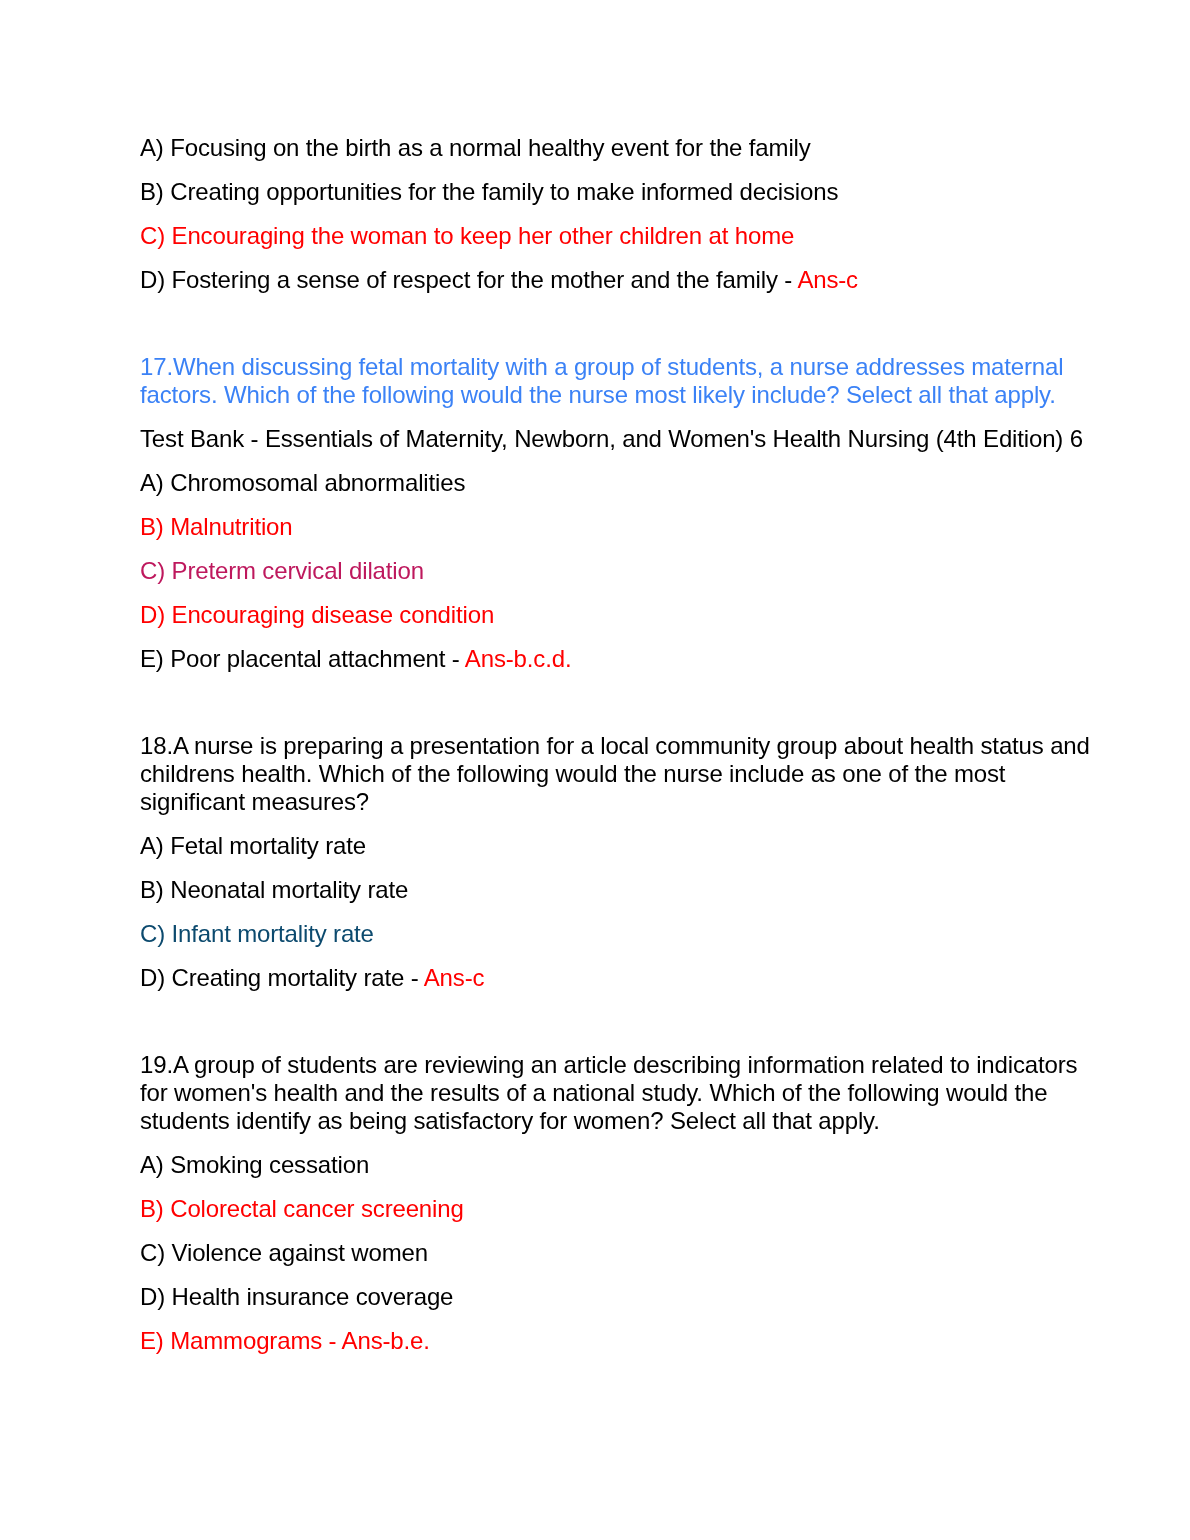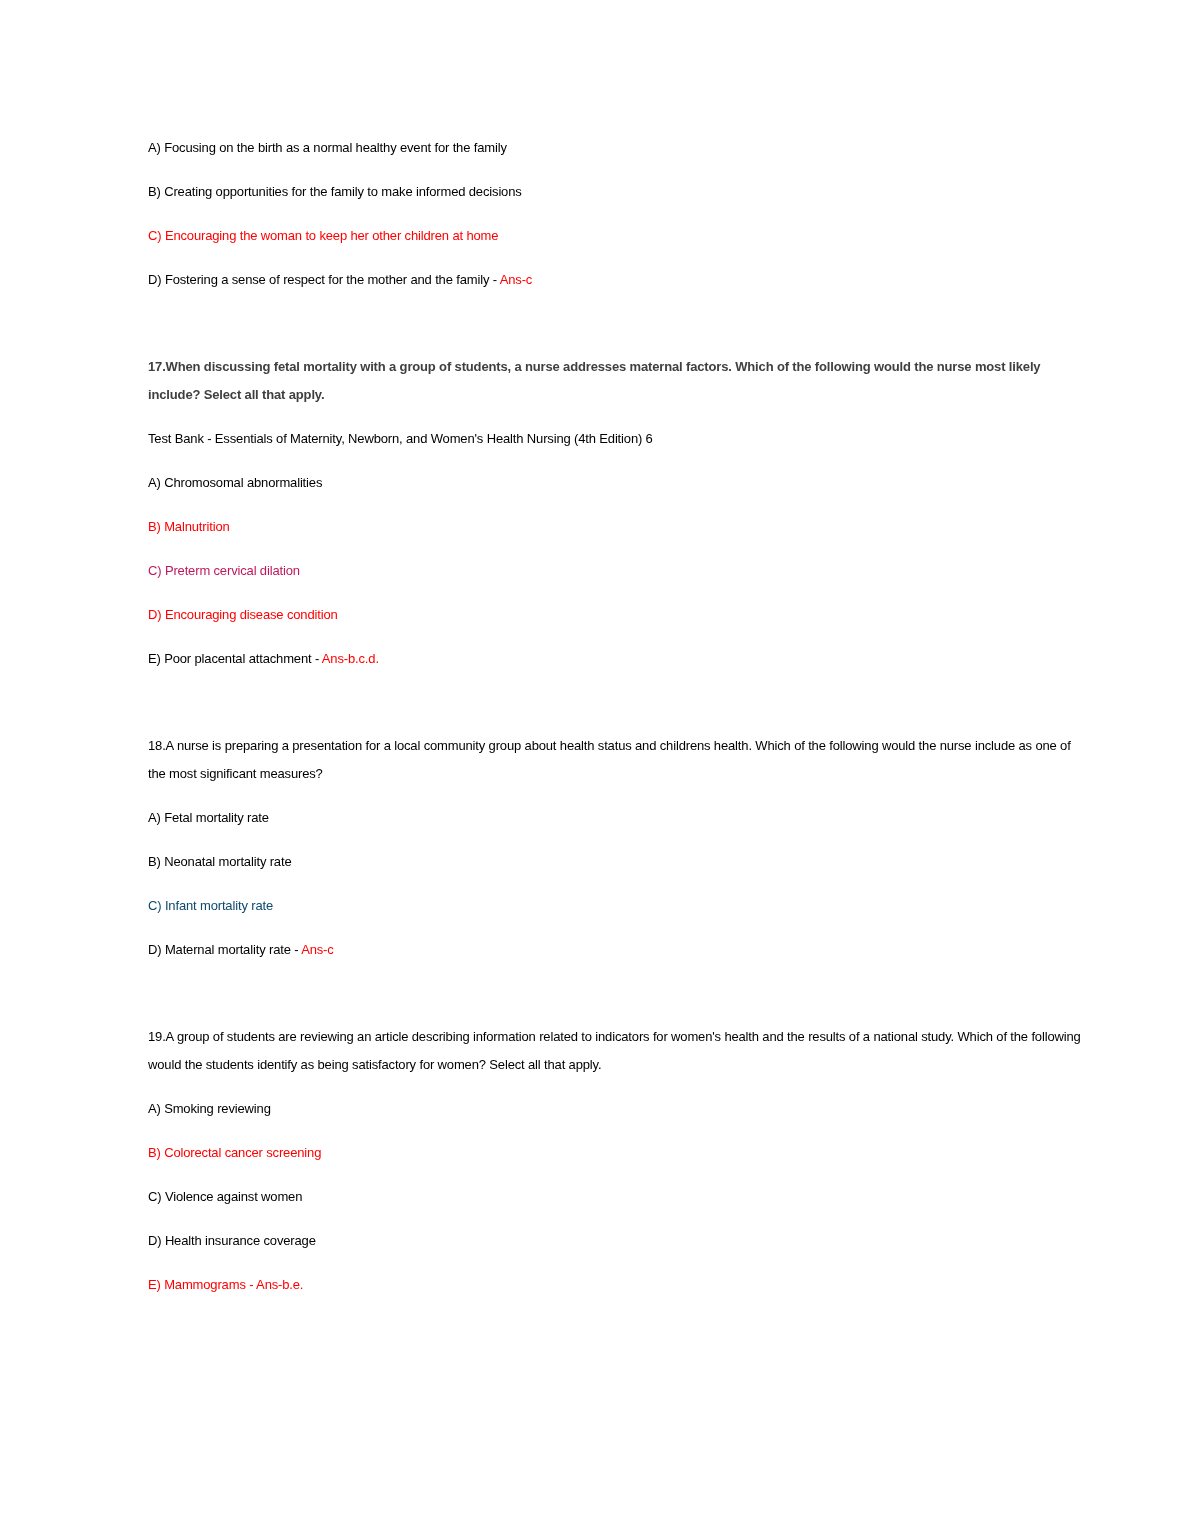--- a/index.html
+++ b/index.html
@@ -11,22 +11,22 @@
     height: 1540px;
     background: #ffffff;
     overflow: hidden;
     font-family: "Liberation Sans", "DejaVu Sans", sans-serif;
   }
   .doc {
     padding: 134px 100px 0 140px;
     width: 950px;
   }
   .para {
-    margin: 0 0 16px 8px;
-    font-size: 13px;
+    margin: 0 0 16px 0;
+    font-size: 24px;
     line-height: 28px;
     letter-spacing: -0.15px;
     color: #000000;
   }
   .block {
     margin-top: 59px; 
   }
   .block:first-child {
     margin-top: 0;
   }
@@ -37,39 +37,39 @@
 <div class="doc">
 
   <div class="block">
     <p class="para"><span style="color: rgb(0, 0, 0);">A) Focusing on the birth as a normal healthy event for the family</span></p>
     <p class="para"><span style="color: rgb(0, 0, 0);">B) Creating opportunities for the family to make informed decisions</span></p>
     <p class="para"><span style="color: rgb(255, 0, 0);">C) Encouraging the woman to keep her other children at home</span></p>
     <p class="para"><span style="color: rgb(0, 0, 0);">D) Fostering a sense of respect for the mother and the family - </span><span style="color: rgb(255, 0, 0);">Ans-c</span></p>
   </div>
 
   <div class="block">
-    <p class="para"><span style="color: #404040; font-weight: bold;">17.When discussing fetal mortality with a group of students, a nurse addresses maternal factors. Which of the following would the nurse most likely include? Select all that apply.</span></p>
+    <p class="para"><span style="color: #3b82f6;">17.When discussing fetal mortality with a group of students, a nurse addresses maternal factors. Which of the following would the nurse most likely include? Select all that apply.</span></p>
     <p class="para"><span style="color: rgb(0, 0, 0);">Test Bank - Essentials of Maternity, Newborn, and Women's Health Nursing (4th Edition) 6</span></p>
     <p class="para"><span style="color: rgb(0, 0, 0);">A) Chromosomal abnormalities</span></p>
     <p class="para"><span style="color: rgb(255, 0, 0); text-align: center;">B) Malnutrition</span></p>
     <p class="para"><span style="color: #be185d;">C) Preterm cervical dilation</span></p>
     <p class="para"><span style="color: rgb(255, 0, 0);">D) Encouraging disease condition</span></p>
     <p class="para"><span style="color: rgb(0, 0, 0);">E) Poor placental attachment - </span><span style="color: rgb(255, 0, 0);">Ans-b.c.d.</span></p>
   </div>
 
   <div class="block">
     <p class="para"><span style="color: rgb(0, 0, 0);">18.A nurse is preparing a presentation for a local community group about health status and childrens health. Which of the following would the nurse include as one of the most significant measures?</span></p>
     <p class="para"><span style="color: rgb(0, 0, 0);">A) Fetal mortality rate</span></p>
     <p class="para"><span style="color: rgb(0, 0, 0);">B) Neonatal mortality rate</span></p>
     <p class="para"><span style="color: #0c4a6e;">C) Infant mortality rate</span></p>
-    <p class="para"><span style="color: rgb(0, 0, 0);">D) Maternal mortality rate - </span><span style="color: rgb(255, 0, 0);">Ans-c</span></p>
+    <p class="para"><span style="color: rgb(0, 0, 0);">D) Creating mortality rate - </span><span style="color: rgb(255, 0, 0);">Ans-c</span></p>
   </div>
 
   <div class="block">
     <p class="para"><span style="color: rgb(0, 0, 0);">19.A group of students are reviewing an article describing information related to indicators for women's health and the results of a national study. Which of the following would the students identify as being satisfactory for women? Select all that apply.</span></p>
-    <p class="para"><span style="color: rgb(0, 0, 0);">A) Smoking reviewing</span></p>
+    <p class="para"><span style="color: rgb(0, 0, 0);">A) Smoking cessation</span></p>
     <p class="para"><span style="color: rgb(255, 0, 0);">B) Colorectal cancer screening</span></p>
     <p class="para"><span style="color: rgb(0, 0, 0);">C) Violence against women</span></p>
     <p class="para"><span style="color: rgb(0, 0, 0);">D) Health insurance coverage</span></p>
     <p class="para"><span style="color: rgb(255, 0, 0);">E) Mammograms - Ans-b.e.</span></p>
   </div>
 
 </div>
 
 </body></html>

